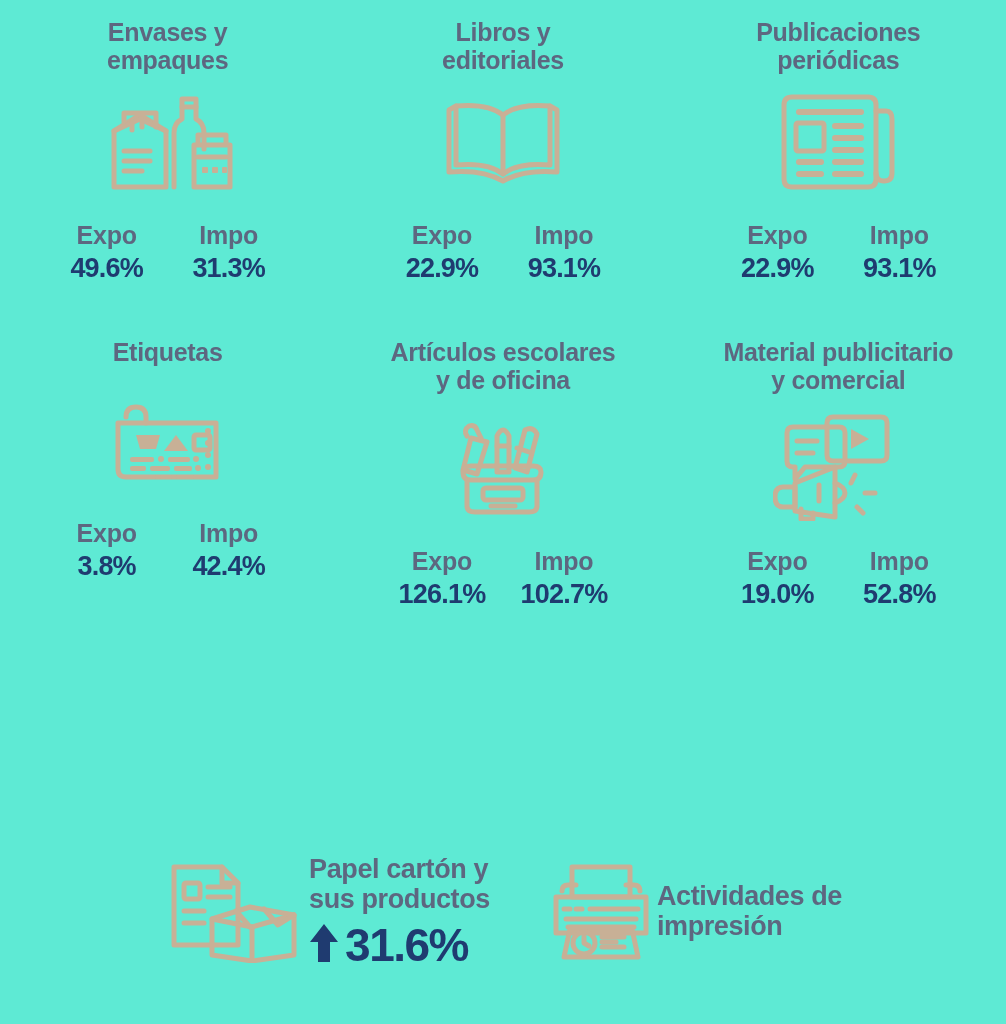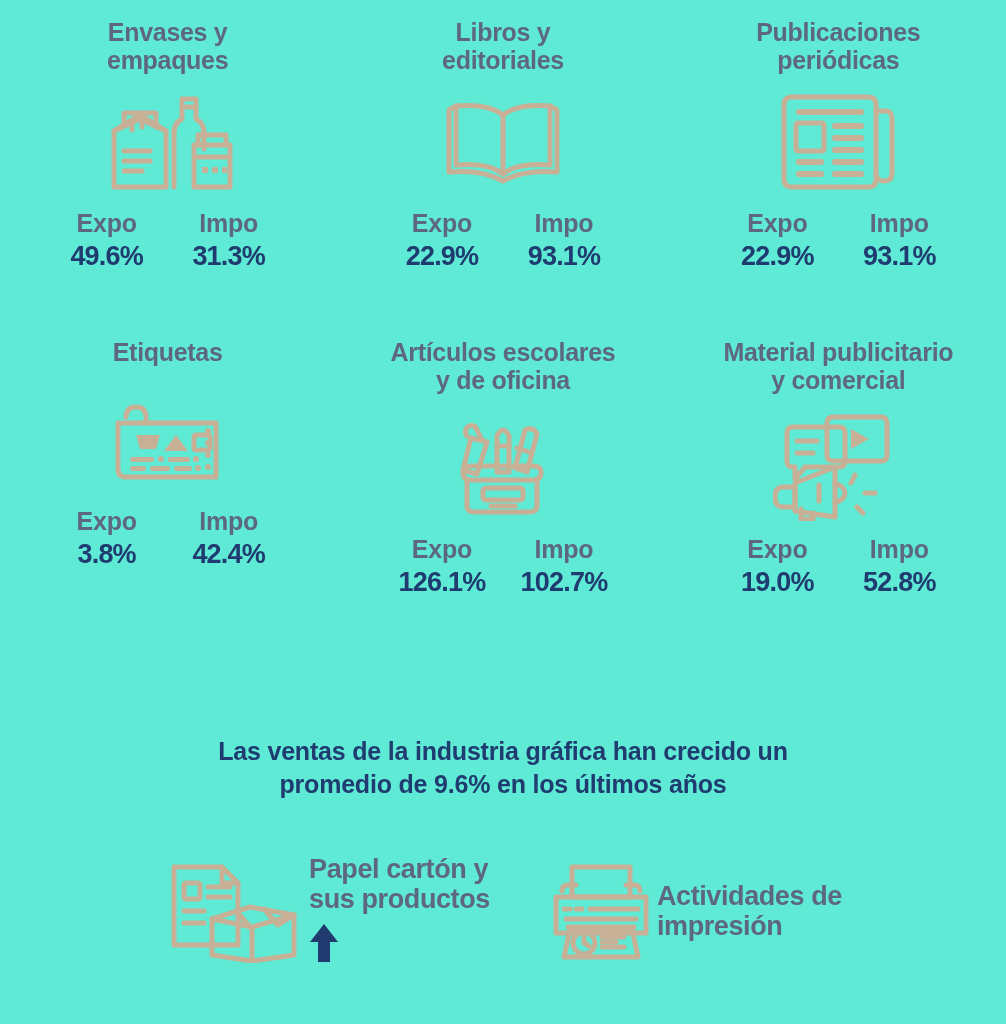--- a/index.html
+++ b/index.html
@@ -57,21 +57,21 @@
     align-items: center;
     justify-content: center;
     margin-top: 8px;
   }
   .cell.r2 .icon-wrap { margin-top: 14px; }
 
   
   .stats {
     display: flex;
     gap: 26px;
-    margin-top: 10px;
+    margin-top: 22px;
   }
   .stat {
     display: flex;
     flex-direction: column;
     align-items: center;
     min-width: 96px;
   }
   .stat-label {
     color: #5d6780;
     font-weight: bold;
@@ -356,22 +356,20 @@
         </div>
         <div class="stat">
           <span class="stat-label">Impo</span>
           <span class="stat-value">52.8%</span>
         </div>
       </div>
     </div>
 
   </div>
 
-  <div class="statement">Las ventas de la industria gráfica han crecido un
-promedio de 9.6% en los últimos años</div>
 
   <div class="bottom">
 
     <div class="highlight">
       <div>
         <svg width="142" height="106" viewBox="0 0 142 106" aria-hidden="true">
           <g class="beige">
             <path d="M10 10 L58 10 L74 26 L74 88 L10 88 Z"></path>
             <path d="M58 10 L58 26 L74 26"></path>
             <rect x="20" y="26" width="16" height="16" rx="2"></rect>
@@ -389,20 +387,21 @@
       </div>
       <div class="hl-text">
         <div class="hl-title">Papel cartón y
 sus productos</div>
         <div class="hl-row">
           <span class="arrow-up">
             <svg width="30" height="42" viewBox="0 0 30 42" aria-hidden="true">
               <path d="M15 2 L29 20 L21 20 L21 40 L9 40 L9 20 L1 20 Z" fill="#1f3b70"></path>
             </svg>
           </span>
+          <span class="hl-value">31.6%</span>
         </div>
       </div>
     </div>
 
     <div class="highlight">
       <div>
         <svg width="106" height="106" viewBox="0 0 106 106" aria-hidden="true">
           <g class="beige">
             <path d="M24 10 L82 10 L82 40 L24 40 Z"></path>
             <path d="M14 34 Q14 28 20 28 L28 28"></path>

